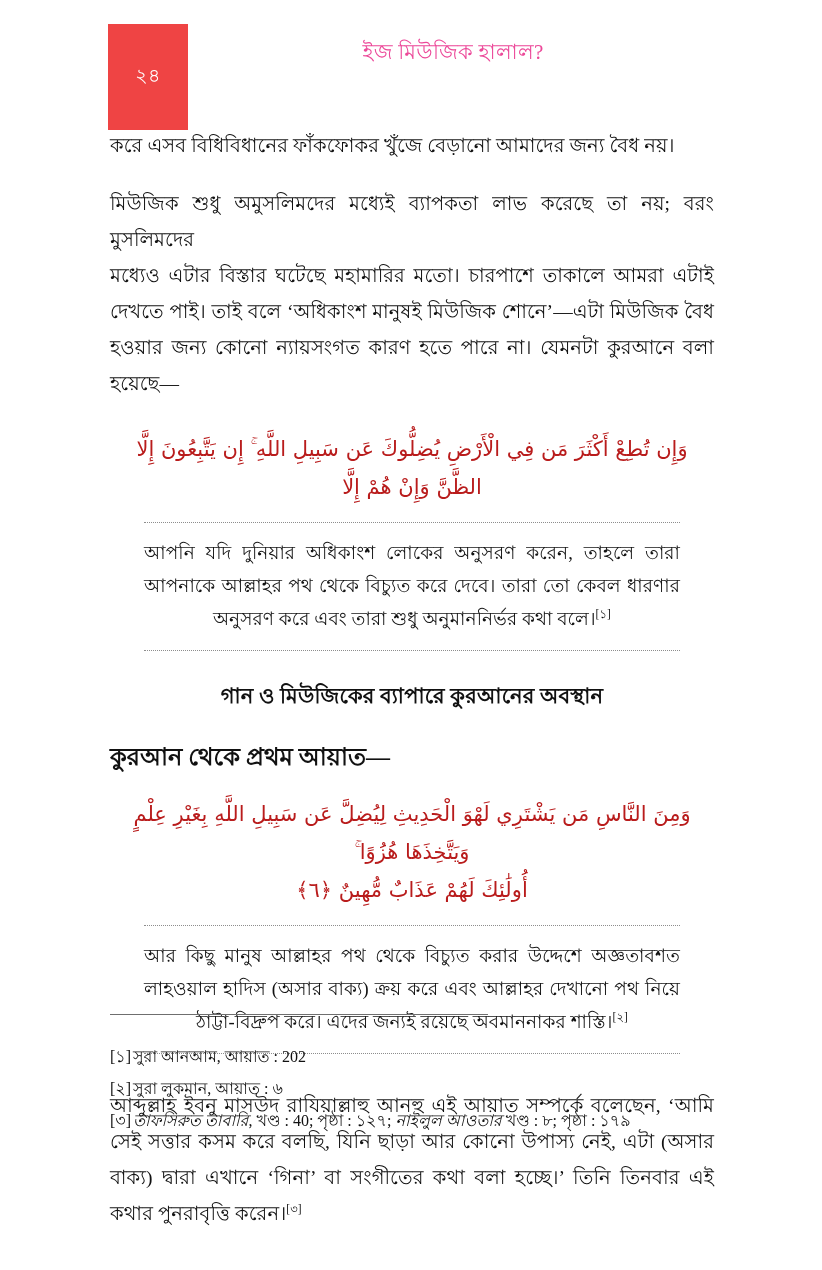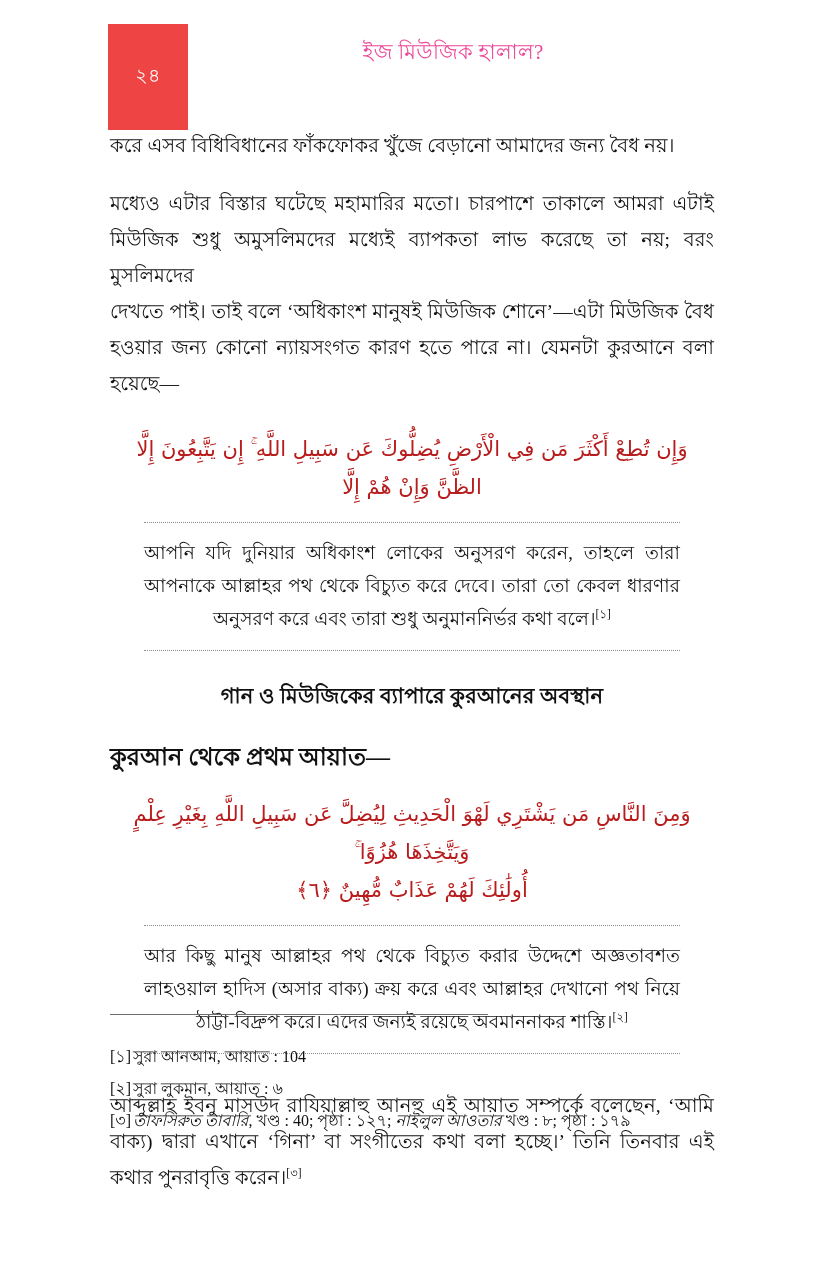--- a/index.html
+++ b/index.html
@@ -170,22 +170,22 @@
   <div id="header-title">ইজ মিউজিক হালাল?</div>
 </div>
 
 <div id="content">
 
   <p class="body-para natural-last">করে এসব বিধিবিধানের ফাঁকফোকর খুঁজে বেড়ানো আমাদের জন্য বৈধ নয়।</p>
 
   <div class="gap-22"></div>
 
   <div>
+    <p class="body-para">মিউজিক শুধু অমুসলিমদের মধ্যেই ব্যাপকতা লাভ করেছে তা নয়; বরং মুসলিমদের</p>
     <p class="body-para">মধ্যেও এটার বিস্তার ঘটেছে মহামারির মতো। চারপাশে তাকালে আমরা এটাই</p>
-    <p class="body-para">মিউজিক শুধু অমুসলিমদের মধ্যেই ব্যাপকতা লাভ করেছে তা নয়; বরং মুসলিমদের</p>
     <p class="body-para">দেখতে পাই। তাই বলে ‘অধিকাংশ মানুষই মিউজিক শোনে’—এটা মিউজিক বৈধ</p>
     <p class="body-para natural-last">হওয়ার জন্য কোনো ন্যায়সংগত কারণ হতে পারে না। যেমনটা কুরআনে বলা হয়েছে—</p>
   </div>
 
   <div class="gap-28"></div>
 
   <div class="arabic-verse">
     <div>وَإِن تُطِعْ أَكْثَرَ مَن فِي الْأَرْضِ يُضِلُّوكَ عَن سَبِيلِ اللَّهِ ۚ إِن يَتَّبِعُونَ إِلَّا الظَّنَّ وَإِنْ هُمْ إِلَّا</div>
   </div>
 
@@ -217,31 +217,32 @@
   <div class="translation-block">
     <p class="just-lines">আর কিছু মানুষ আল্লাহর পথ থেকে বিচ্যুত করার উদ্দেশে অজ্ঞতাবশত</p>
     <p class="just-lines">লাহওয়াল হাদিস (অসার বাক্য) ক্রয় করে এবং আল্লাহর দেখানো পথ নিয়ে</p>
     <p><span>ঠাট্টা-বিদ্রুপ করে। এদের জন্যই রয়েছে অবমাননাকর শাস্তি।</span><sup class="fn">[২]</sup></p>
   </div>
 
   <div class="gap-34"></div>
 
   <div>
     <p class="body-para">আব্দুল্লাহ ইবনু মাসউদ রাযিয়াল্লাহু আনহু এই আয়াত সম্পর্কে বলেছেন, ‘আমি</p>
+    <p class="body-para">সেই সত্তার কসম করে বলছি, যিনি ছাড়া আর কোনো উপাস্য নেই, এটা (অসার</p>
     <p class="body-para">বাক্য) দ্বারা এখানে ‘গিনা’ বা সংগীতের কথা বলা হচ্ছে।’ তিনি তিনবার এই</p>
     <p class="body-para natural-last"><span>কথার পুনরাবৃত্তি করেন।</span><sup class="fn">[৩]</sup></p>
   </div>
 
 </div>
 
 <div id="footnotes">
   <div id="footnote-rule"></div>
 
   <div class="footnote-item">
-    <span class="fn-marker">[১]</span><span>সুরা আনআম, আয়াত : 104</span>
+    <span class="fn-marker">[১]</span><span>সুরা আনআম, আয়াত : 202</span>
   </div>
 
   <div class="footnote-item">
     <span class="fn-marker">[২]</span><span>সুরা লুকমান, আয়াত : ৬</span>
   </div>
 
   <div class="footnote-item">
     <span class="fn-marker">[৩]</span><span class="fn-italic">তাফসিরুত তাবারি</span><span>, খণ্ড : 40; পৃষ্ঠা : ১২৭; </span><span class="fn-italic">নাইলুল আওতার</span><span> খণ্ড : ৮; পৃষ্ঠা : ১৭৯</span>
   </div>
 </div>

